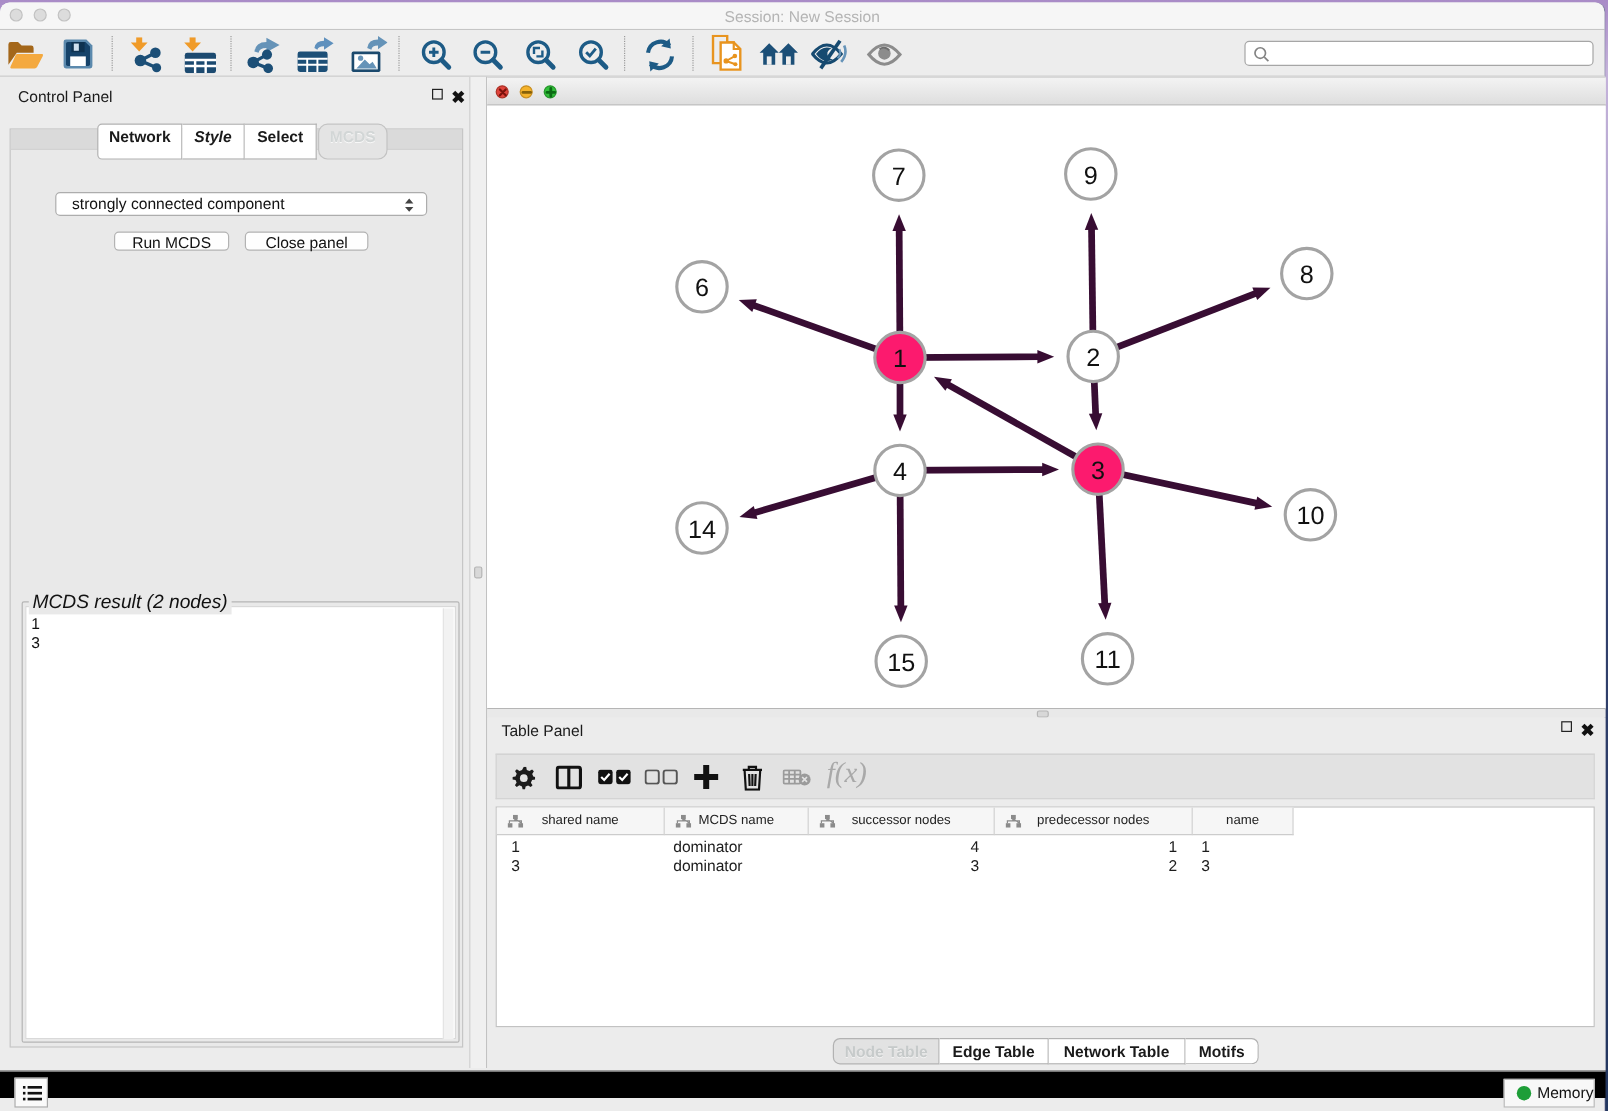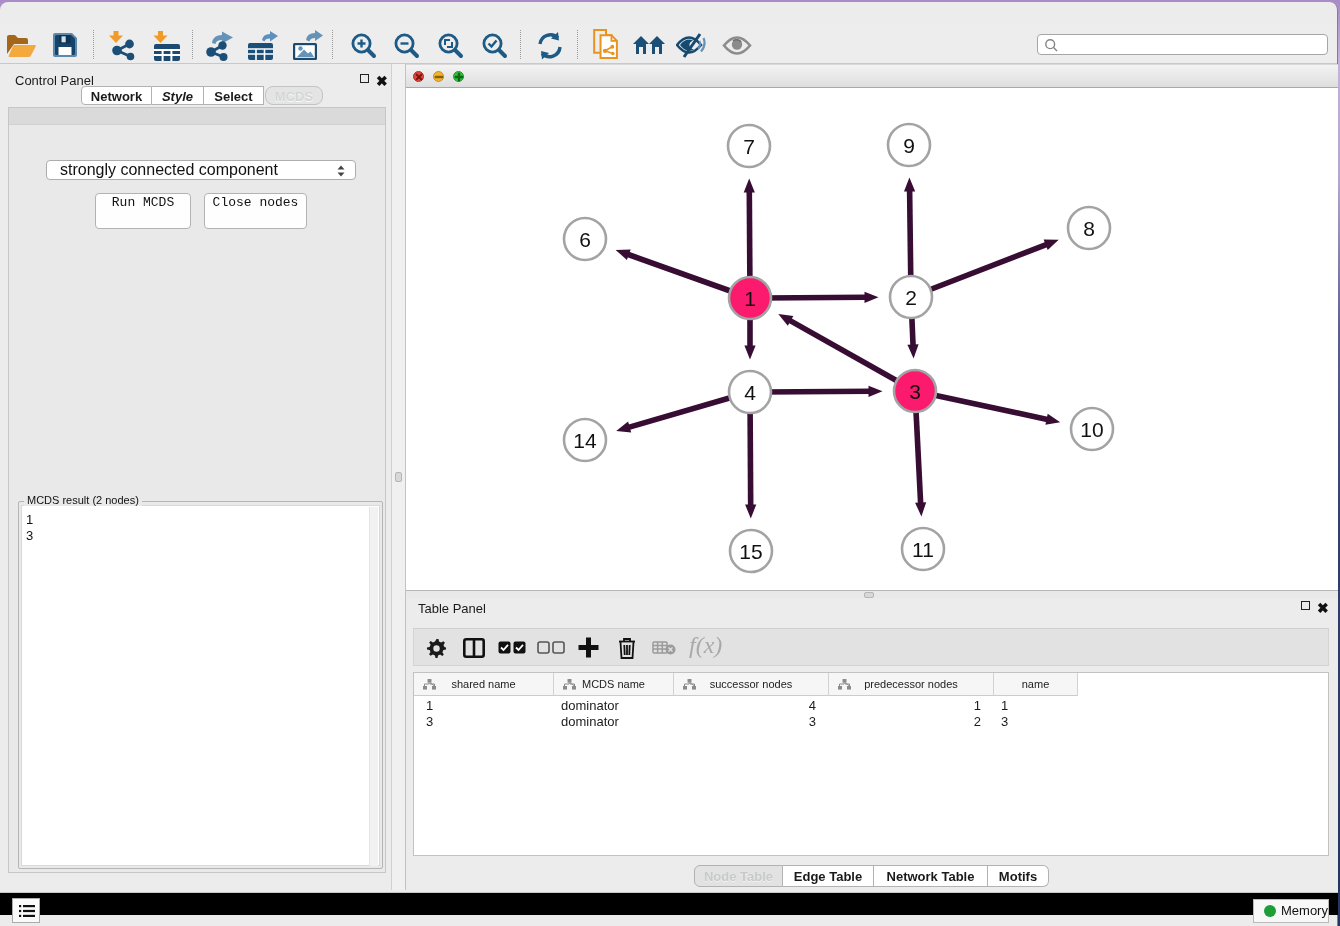--- a/index.html
+++ b/index.html
@@ -12,28 +12,28 @@
 .tl{position:absolute;top:5px;width:11px;height:11px;border-radius:50%;background:#dcdcdc;border:1px solid #c2c2c2;}
 #titletext{position:absolute;top:4px;left:0;width:100%;text-align:center;font-size:13px;color:#b4b4b4;}
 #toolbar{position:absolute;left:0;top:23px;width:100%;height:39px;background:#ededed;border-bottom:1px solid #c8c8c8;}
 .sep{position:absolute;top:5px;height:29px;width:0;border-left:1px dotted #9b9b9b;}
 .ticon{position:absolute;top:4px;}
 #search{position:absolute;left:1037px;top:9px;width:291px;height:21px;background:#fff;border:1px solid #a6a6a6;border-radius:4px;}
 
 #cpanel{position:absolute;left:0;top:62px;width:391px;height:826px;background:#ececec;}
 #cp-title{position:absolute;left:15px;top:9px;font-size:13px;color:#1b1b1b;}
 .panbtn{position:absolute;top:9px;font-size:12px;color:#111;}
-.tabseg{position:absolute;top:22px;height:19px;z-index:3;border:1px solid #b2b2b2;background:#fff;font-size:13px;font-weight:bold;color:#1a1a1a;text-align:center;line-height:19px;}
+.tabseg{position:absolute;top:39px;height:30px;z-index:3;border:1px solid #b2b2b2;background:#fff;font-size:13px;font-weight:bold;color:#1a1a1a;text-align:center;line-height:19px;}
 #cp-body{position:absolute;left:8px;top:43px;width:378px;height:766px;background:#e9e9e9;border:1px solid #c6c6c6;}
 #cp-seam{position:absolute;left:0px;top:0px;width:100%;height:17px;background:#dadada;border-bottom:1px solid #d2d2d2;}
 #optlabel{position:absolute;left:0;top:31px;width:100%;text-align:center;font-size:13px;color:#1d1d1d;}
-#combo{position:absolute;left:37px;top:52px;width:310px;height:20px;background:#fff;border:1px solid #adadad;border-radius:4px;font-size:16px;color:#111;line-height:18px;padding-left:13px;}
-.btn{position:absolute;top:85px;height:36px;background:#fefefe;border:1px solid #b3b3b3;border-radius:4px;font-size:13px;color:#111;text-align:center;line-height:18px;font-family:Liberation Mono, monospace;}
+#combo{position:absolute;left:37px;top:52px;width:310px;height:20px;background:#fff;border:1px solid #adadad;border-radius:4px;font-size:13px;color:#111;line-height:18px;padding-left:13px;}
+.btn{position:absolute;top:85px;height:16px;background:#fefefe;border:1px solid #b3b3b3;border-radius:4px;font-size:13px;color:#111;text-align:center;line-height:18px;}
 #fieldset{position:absolute;left:9px;top:393px;width:365px;height:368px;border:1px solid #b5b5b5;border-radius:2px;}
-#fs-legend{position:absolute;left:5px;top:-8px;background:#e9e9e9;padding:0 3px;font-size:11px;color:#111;}
+#fs-legend{position:absolute;left:5px;top:-8px;background:#e9e9e9;padding:0 3px;font-size:16px;color:#111;font-style:italic;}
 #fs-white{position:absolute;left:2px;top:3px;right:2px;bottom:2px;background:#fff;border:1px solid #d9d9d9;}
 #fs-scroll{position:absolute;right:1px;top:1px;width:9px;height:100%;background:#f2f2f2;border-left:1px solid #e4e4e4;}
 
 #vdiv{position:absolute;left:391px;top:62px;width:15px;height:826px;background:#f0f0f0;border-left:1px solid #d0d0d0;border-right:1px solid #c2c2c2;}
 #vdiv-h{position:absolute;left:3px;top:408px;width:7px;height:10px;background:#d8d8d8;border:1px solid #b5b5b5;border-radius:2px;}
 
 #netwin{position:absolute;left:406px;top:62px;width:932px;height:527px;border-bottom:1px solid #b5b5b5;background:#fff;}
 #net-tb{position:absolute;left:0;top:0;width:100%;height:24px;background:linear-gradient(180deg,#f3f3f3,#dedede);border-bottom:1px solid #a9a9a9;border-top:1px solid #d8d8d8;}
 .tlw{position:absolute;top:6px;width:11px;height:11px;border-radius:50%;}
 #net-title{position:absolute;left:0;top:4px;width:100%;text-align:center;font-size:13px;font-weight:bold;color:#1c1c1c;}
@@ -53,20 +53,26 @@
 #btabs{position:absolute;left:288px;top:267px;height:22px;}
 #btabs .tabseg{top:0;}
 
 #statusbar{position:absolute;left:0;top:890px;width:1338px;height:23px;background:#000000;border-top:1px solid #c6c6c6;}
 #listbtn{position:absolute;left:12px;top:5px;width:28px;height:25px;background:#fafafa;border:1px solid #ababab;}
 #membtn{position:absolute;right:9px;top:6px;width:76px;height:24px;background:#f8f8f8;border:1px solid #b9b9b9;font-size:13px;color:#111;line-height:22px;}
 </style>
 </head>
 <body>
 <div id="win">
+  <div id="titlebar">
+    <div class="tl" style="left:8px;"></div>
+    <div class="tl" style="left:28px;"></div>
+    <div class="tl" style="left:48px;"></div>
+    <div id="titletext">Session: New Session</div>
+  </div>
   <div id="toolbar">
     <div class="sep" style="left:93px;"></div>
     <div class="sep" style="left:192px;"></div>
     <div class="sep" style="left:332px;"></div>
     <div class="sep" style="left:520px;"></div>
     <div class="sep" style="left:577px;"></div>
     <svg class="ticon" style="left:6px;top:9px;" width="31" height="24" viewBox="0 0 31 24">
       <path d="M1 3 Q1 1 3 1 L9 1 L12 4 L20 4 Q22 4 22 6 L22 10 L8 10 L1 20 Z" fill="#a4671a"></path>
       <path d="M8.5 11 L29 11 Q30.5 11 29.7 12.6 L25 21.6 Q24.3 23 22.8 23 L3.5 23 Q2 23 2.8 21.4 L7 12 Q7.6 11 8.5 11 Z" fill="#f4a93f"></path>
     </svg>
@@ -181,21 +187,21 @@
     <div class="tabseg" style="left:204px;width:60px;border-left:none;">Select</div>
     <div class="tabseg" style="left:265px;width:58px;background:#e4e4e4;color:#d2d6d6;text-shadow:0 1px 0 #f8f8f8;border-radius:8px;border-color:#c3c3c3;">MCDS</div>
     <div id="cp-body">
       <div id="cp-seam"></div>
       <div id="combo">strongly connected component
         <svg style="position:absolute;right:9px;top:3px;" width="10" height="14" viewBox="0 0 10 14">
           <path d="M1.5 5.5 L5 1.5 L8.5 5.5 Z M1.5 8.5 L5 12.5 L8.5 8.5 Z" fill="#444"></path>
         </svg>
       </div>
       <div class="btn" style="left:86px;width:96px;">Run MCDS</div>
-      <div class="btn" style="left:195px;width:103px;">Close nodes</div>
+      <div class="btn" style="left:195px;width:103px;">Close panel</div>
       <div id="fieldset">
         <div id="fs-white">
           <div style="position:absolute;left:4px;top:6px;font-size:13px;color:#111;line-height:16px;">1<br>3</div>
           <div id="fs-scroll"></div>
         </div>
         <div id="fs-legend">MCDS result (2 nodes)</div>
       </div>
     </div>
   </div>
   <div id="vdiv">

